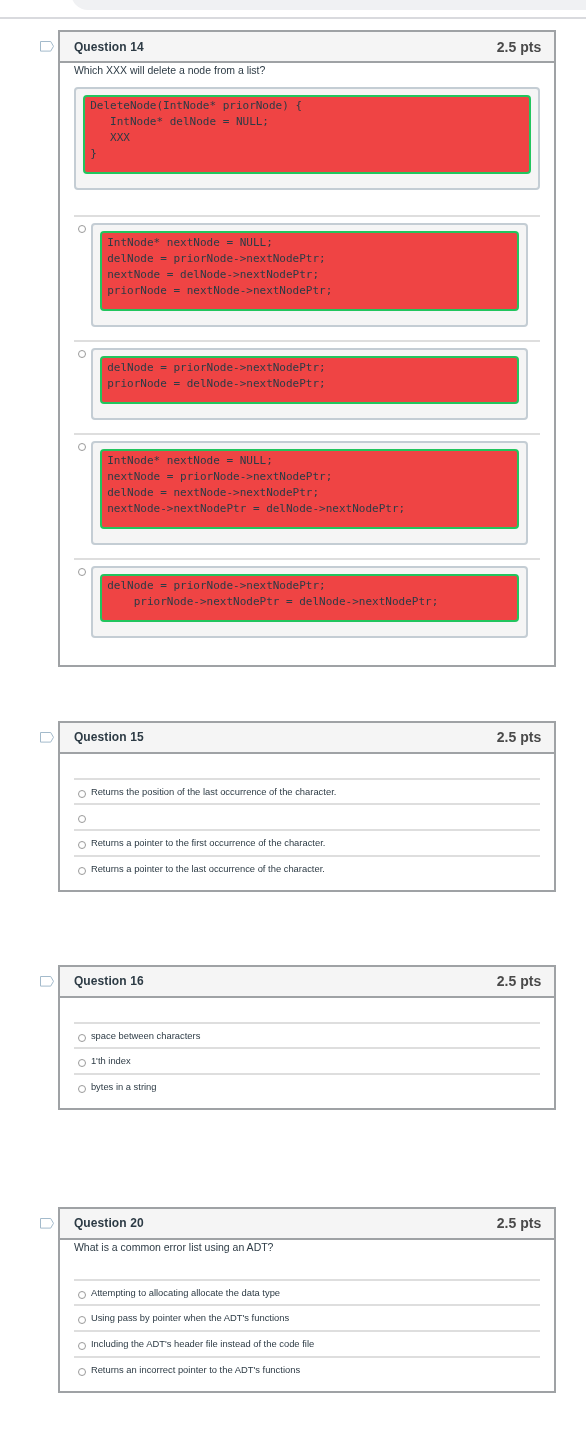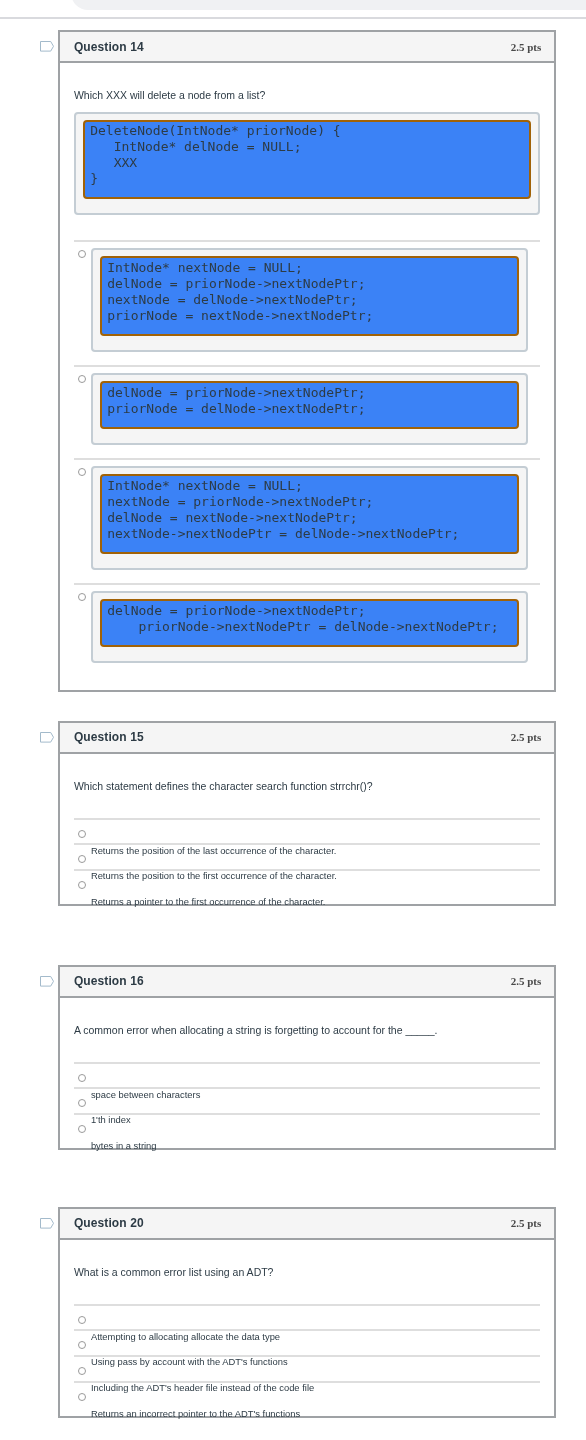--- a/index.html
+++ b/index.html
@@ -46,42 +46,42 @@
     background: #F5F5F5;
     border-bottom: 2px solid #9FA2A5;
     height: 31px;
     display: flex;
     align-items: center;
     justify-content: space-between;
     padding: 0 13px 0 14px;
     box-sizing: border-box;
   }
   .q-name { font-size: 12px; font-weight: bold; letter-spacing: .1px; }
-  .q-pts  { font-size: 11px; font-weight: bold; color: #4A4A4A; font-family: Liberation Serif, serif; }
+  .q-pts  { font-size: 14px; font-weight: bold; color: #4A4A4A; }
 
   .q-body { padding: 0 14px 0 14px; }
-  .q-text { font-size: 10.5px; line-height: 15px; padding-top: 25px; }
+  .q-text { font-size: 10.5px; line-height: 15px; }
 
   
   .code-outer {
     border: 2px solid #C4CDD4;
     background: #F5F5F5;
     border-radius: 4px;
     padding: 6px 7px 14px 7px;
     box-sizing: border-box;
   }
   .code-inner {
-    border: 2px solid #a16207;
-    background: #3b82f6;
+    border: 2px solid #22c55e;
+    background: #ef4444;
     border-radius: 4px;
     padding: 1.1px 7px 10.4px 5.3px;
     margin: 0;
     box-sizing: border-box;
     font-family: "DejaVu Sans Mono", monospace;
-    font-size: 13px;
+    font-size: 11px;
     line-height: 16px;
     white-space: pre;
     color: #2D3B45;
   }
 
   .q-code-outer { margin-top: 9px; }
   .q-code-outer + .answers { margin-top: 25px; }
   .answers { margin-top: 24px; padding-bottom: 9px; }
   .q-code-outer ~ .answers { padding-bottom: 14px; margin-top: 25px; }
 
@@ -97,21 +97,21 @@
   .radio {
     width: 8px; height: 8px;
     border: 1.1px solid #9A9A9A;
     border-radius: 50%;
     flex: 0 0 auto;
     margin-left: 4px;
     margin-top: 10px;
     box-sizing: border-box;
   }
   .ans-code .radio { margin-top: 1.5px; }
-  .ans-text { font-size: 9.4px; line-height: 14px; margin-left: 5px; margin-top: 24px; }
+  .ans-text { font-size: 9.4px; line-height: 14px; margin-left: 5px; margin-top: 5px; }
 </style>
 </head>
 <body>
 
 <div class="page">
   <div class="top-sticky"></div>
   <div class="top-rule"></div>
   <div id="questions-root">
       <div class="qblock" style="top: 30px;">
         <span class="flag-icon"><svg viewBox="0 0 14 11" width="14" height="11" aria-hidden="true">
@@ -170,49 +170,50 @@
       <div class="qblock" style="top: 720.5px;">
         <span class="flag-icon"><svg viewBox="0 0 14 11" width="14" height="11" aria-hidden="true">
             <path d="M0.5 0.5 L10.7 0.5 L13.5 5.3 L10.7 10.1 L0.5 10.1 Z" fill="none" stroke="#A3BACB" stroke-width="1"></path>
           </svg></span>
         <div class="question">  
           <div class="q-header">    
             <span class="q-name">Question 15</span>    
             <span class="q-pts">2.5 pts</span>  
           </div>  
           <div class="q-body">    
-            <div class="q-text">Which statement defines the character search function strrchr()?</div>    
             <div class="answers">
               <div class="ans">
                 <span class="radio"></span>
                 <span class="ans-text">Returns the position of the last occurrence of the character.</span>
               </div>
               <div class="ans">
                 <span class="radio"></span>
-                <span class="ans-text">Returns the position to the first occurrence of the character.</span>
               </div>
               <div class="ans">
                 <span class="radio"></span>
                 <span class="ans-text">Returns a pointer to the first occurrence of the character.</span>
               </div>
+              <div class="ans">
+                <span class="radio"></span>
+                <span class="ans-text">Returns a pointer to the last occurrence of the character.</span>
+              </div>
             </div>  
           </div>
         </div>
       </div>
       <div class="qblock" style="top: 964.5px;">
         <span class="flag-icon"><svg viewBox="0 0 14 11" width="14" height="11" aria-hidden="true">
             <path d="M0.5 0.5 L10.7 0.5 L13.5 5.3 L10.7 10.1 L0.5 10.1 Z" fill="none" stroke="#A3BACB" stroke-width="1"></path>
           </svg></span>
         <div class="question">  
           <div class="q-header">    
             <span class="q-name">Question 16</span>    
             <span class="q-pts">2.5 pts</span>  
           </div>  
           <div class="q-body">    
-            <div class="q-text">A common error when allocating a string is forgetting to account for the _____.</div>    
             <div class="answers">
               <div class="ans">
                 <span class="radio"></span>
                 <span class="ans-text">space between characters</span>
               </div>
               <div class="ans">
                 <span class="radio"></span>
                 <span class="ans-text">1'th index</span>
               </div>
               <div class="ans">
@@ -234,21 +235,21 @@
           </div>  
           <div class="q-body">    
             <div class="q-text">What is a common error list using an ADT?</div>    
             <div class="answers">
               <div class="ans">
                 <span class="radio"></span>
                 <span class="ans-text">Attempting to allocating allocate the data type</span>
               </div>
               <div class="ans">
                 <span class="radio"></span>
-                <span class="ans-text">Using pass by account with the ADT's functions</span>
+                <span class="ans-text">Using pass by pointer when the ADT's functions</span>
               </div>
               <div class="ans">
                 <span class="radio"></span>
                 <span class="ans-text">Including the ADT's header file instead of the code file</span>
               </div>
               <div class="ans">
                 <span class="radio"></span>
                 <span class="ans-text">Returns an incorrect pointer to the ADT's functions</span>
               </div>
             </div>  

